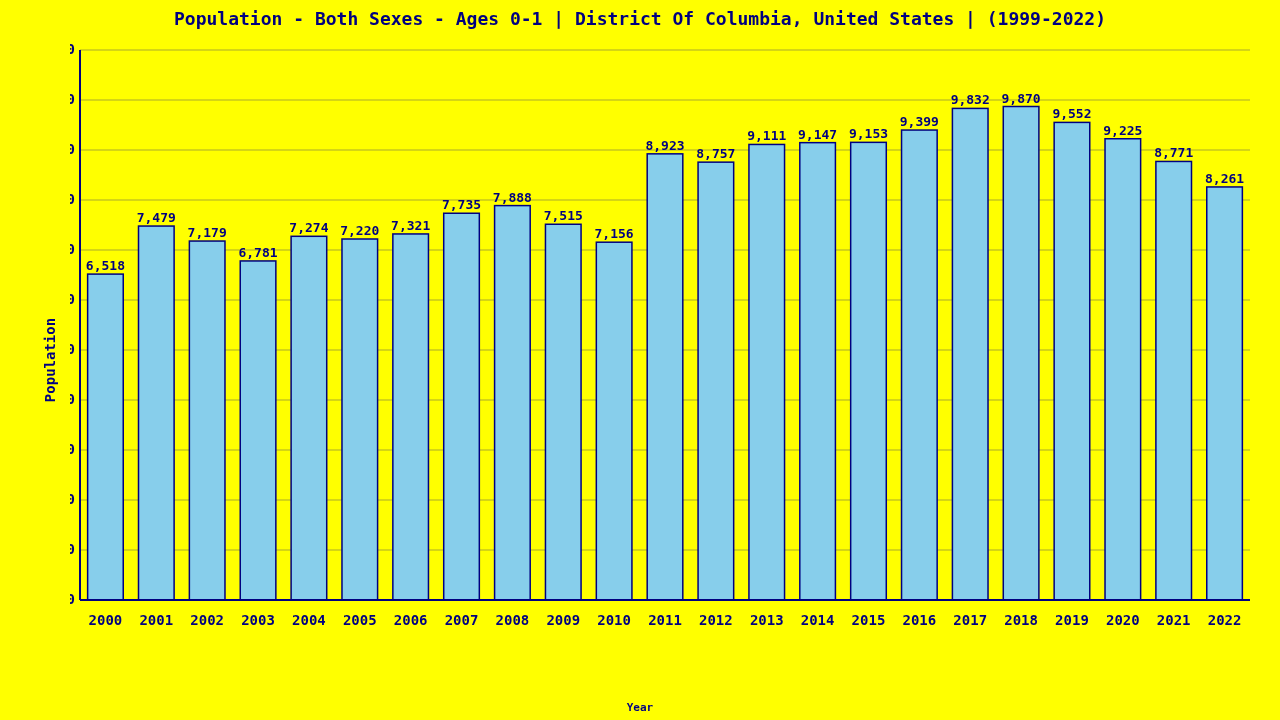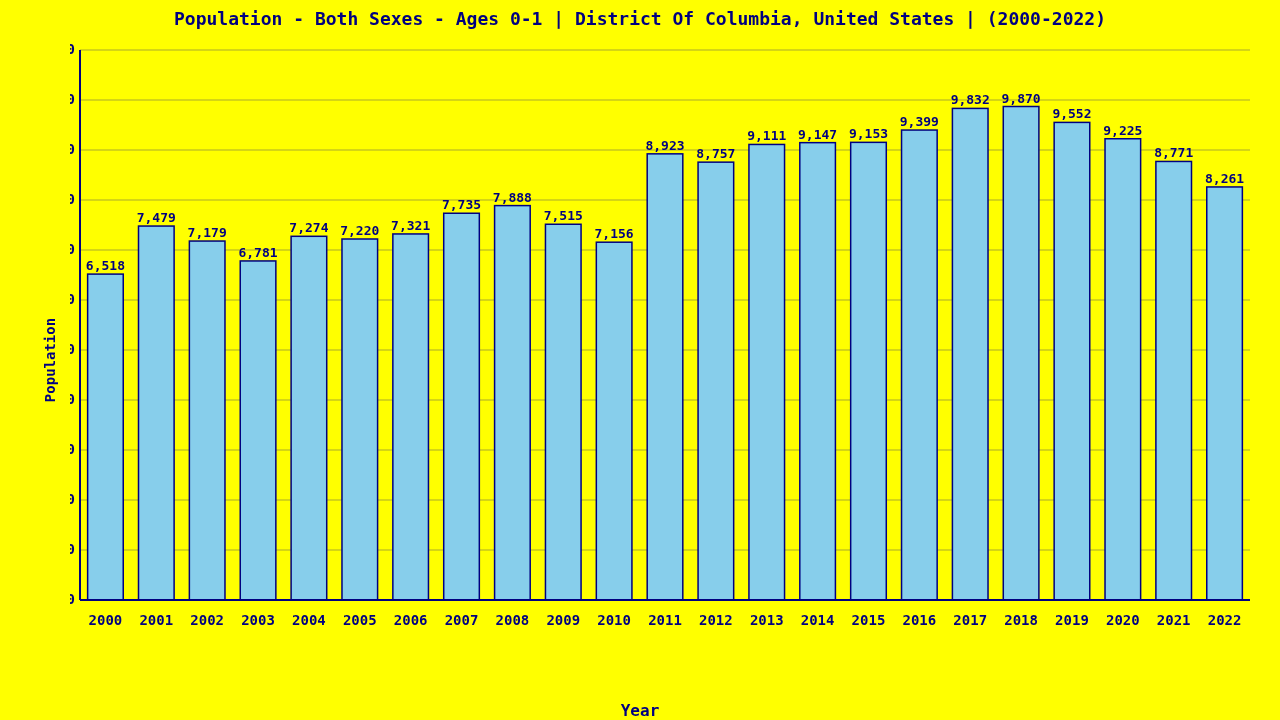--- a/index.html
+++ b/index.html
@@ -36,38 +36,38 @@
       left: 8px;
       top: 50%;
       transform: translateY(-50%) rotate(-90deg);
       font-size: 14px;
       font-weight: bold;
       color: #000080;
       white-space: nowrap;
     }
     .x-axis-label {
       position: absolute;
-      bottom: 0;
+      bottom: 6px;
       left: 50%;
       transform: translateX(-50%);
-      font-size: 16px;
+      font-size: 11px;
       font-weight: bold;
       color: #000080;
       text-align: right;
     }
     svg {
       width: 100%;
       height: 100%;
     }
   </style>
 </head>
 <body>
 
 <div class="chart-container">
-  <div class="chart-title">Population - Both Sexes - Ages 0-1 | District Of Columbia, United States |  (2000-2022)</div>
+  <div class="chart-title">Population - Both Sexes - Ages 0-1 | District Of Columbia, United States |  (1999-2022)</div>
   <div class="y-axis-label">Population</div>
   <div class="x-axis-label">Year</div>
   <div class="chart-area">
     <svg id="chart-svg" viewBox="0 0 1190 610" preserveAspectRatio="none">
         <line x1="10" x2="1180" y1="560" y2="560" stroke="#555" stroke-width="2"></line>
         <text x="5" y="564" text-anchor="end" font-size="14" font-family="monospace" fill="#000080" font-weight="bold">0</text>
         <line x1="10" x2="1180" y1="510" y2="510" stroke="#555" stroke-width="0.5"></line>
         <text x="5" y="514" text-anchor="end" font-size="14" font-family="monospace" fill="#000080" font-weight="bold">1,000</text>
         <line x1="10" x2="1180" y1="460" y2="460" stroke="#555" stroke-width="0.5"></line>
         <text x="5" y="464" text-anchor="end" font-size="14" font-family="monospace" fill="#000080" font-weight="bold">2,000</text>

